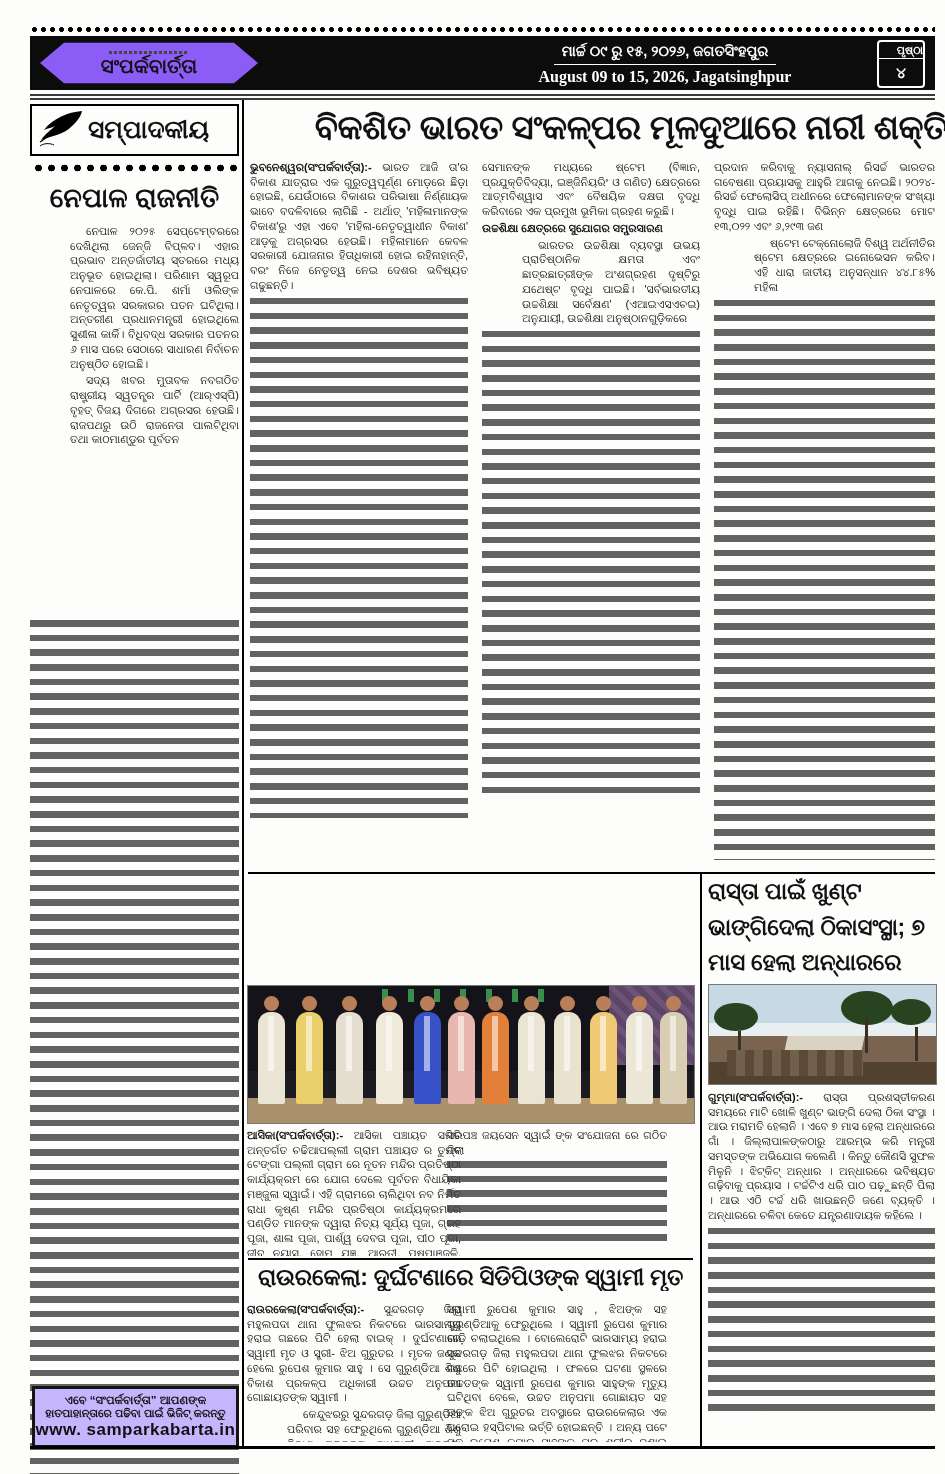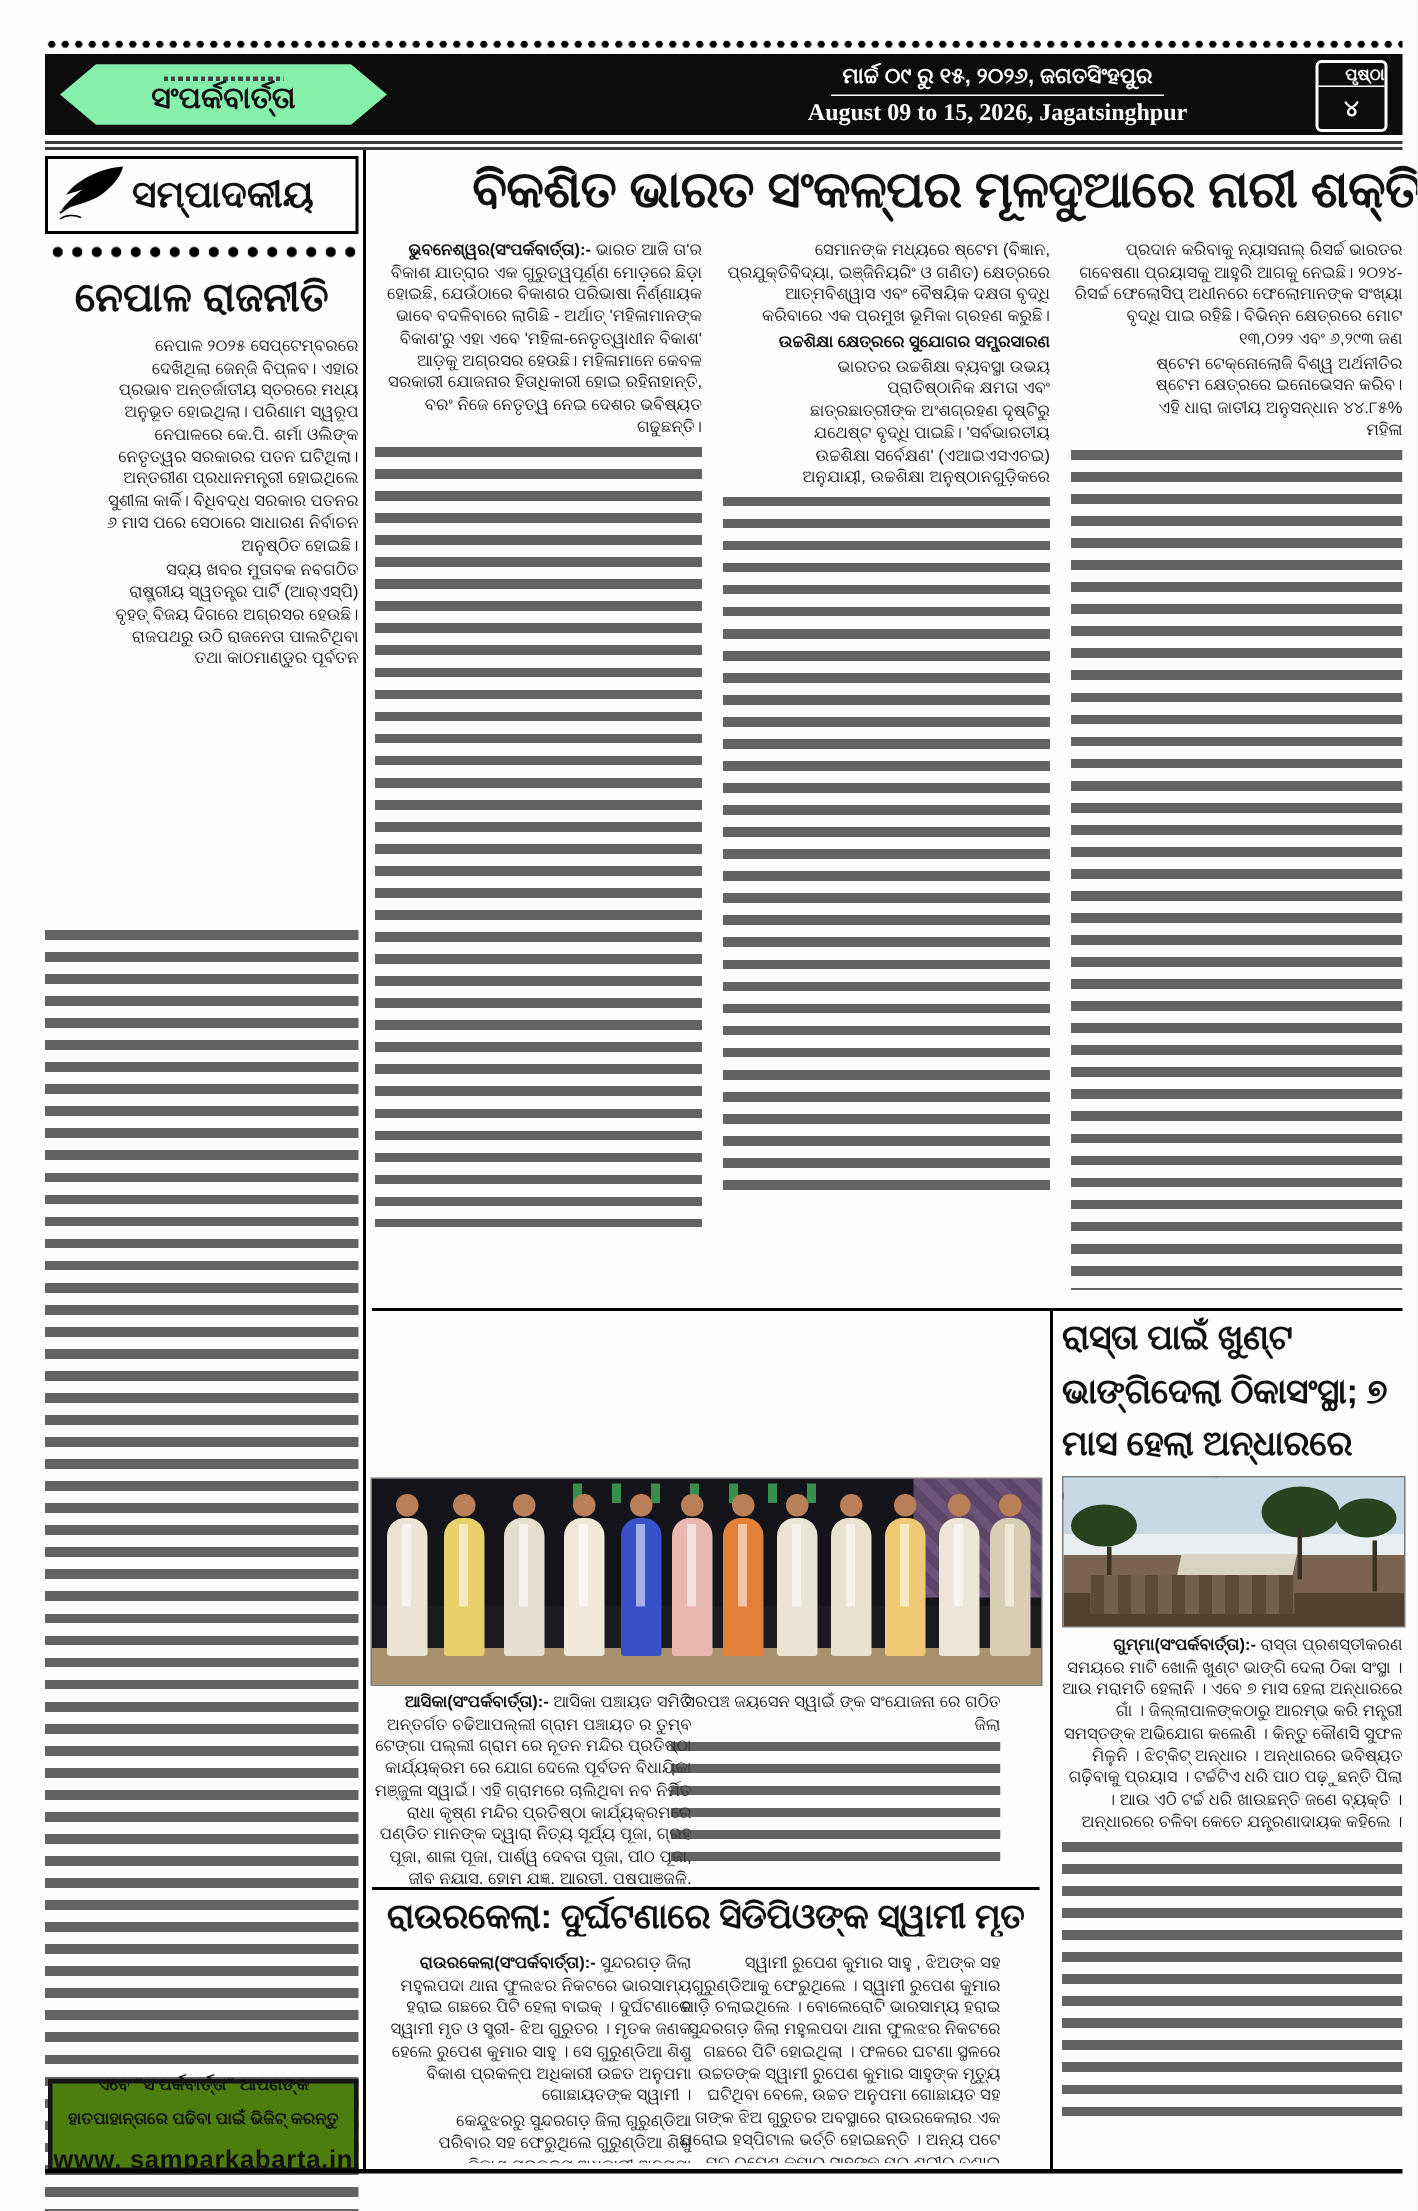--- a/index.html
+++ b/index.html
@@ -5,21 +5,21 @@
   html,body{margin:0;padding:0;background:#e8e8e8;}
   .page{position:relative;width:945px;height:1474px;background:#fdfdfb;margin:0 auto;
         font-family:"Liberation Sans","DejaVu Sans",sans-serif;color:#111;overflow:hidden;}
   .abs{position:absolute;}
 
   
   .dots-top{left:30px;top:26px;width:905px;height:7px;
     background-image:radial-gradient(circle,#000 2.2px,transparent 2.6px);
     background-size:9px 7px;background-position:0 50%;}
   .masthead{left:30px;top:36px;width:905px;height:54px;background:#0c0c0c;}
-  .logo{position:absolute;left:10px;top:6px;width:218px;height:42px;background:#86efac;
+  .logo{position:absolute;left:10px;top:6px;width:218px;height:42px;background:#8b5cf6;
         clip-path:polygon(0% 50%,11% 2%,89% 2%,100% 50%,89% 98%,11% 98%);
         display:flex;flex-direction:column;align-items:center;justify-content:center;}
   .logo-tag{width:80px;height:3px;margin-bottom:2px;
         background:repeating-linear-gradient(90deg,#444 0 3px,transparent 3px 5px);}
   .logo-text{font-size:20px;font-weight:bold;letter-spacing:0;line-height:1;}
   .dates{position:absolute;left:470px;top:5px;width:330px;text-align:center;color:#fff;}
   .date-od{font-size:14.5px;font-weight:bold;display:inline-block;
            border-bottom:1.5px solid #fff;padding:2px 8px 4px;}
   .date-en{font-family:"Liberation Serif","DejaVu Serif",serif;font-weight:bold;
            font-size:16px;margin-top:3px;}
@@ -37,29 +37,29 @@
 
   
   .ed-col{left:30px;top:104px;width:209px;}
   .ed-headbox{border:2px solid #000;height:48px;display:flex;align-items:center;padding:0 6px;gap:4px;}
   .ed-label{font-size:25px;font-weight:bold;white-space:nowrap;}
   .dots-row{margin-top:7px;height:10px;
     background-image:radial-gradient(circle,#000 3.2px,transparent 3.6px);
     background-size:13px 10px;background-position:2px 50%;}
   .ed-headline{text-align:center;font-size:27px;font-weight:bold;margin-top:10px;}
   .body{font-size:11px;line-height:1.34;text-align:justify;}
-  .body p{margin:0 0 2px;text-align:right;}
+  .body p{margin:0 0 2px;}
   .body p.ind{text-indent:16px;margin-left:40px;}
   .dl{font-weight:bold;}
   .greek{width:100%;background-image:repeating-linear-gradient(180deg,#3c3c3c 0 6.5px,transparent 6.5px 14.7px);opacity:.8;}
   .ed-body{margin-top:10px;height:390px;overflow:hidden;}
   .ed-greek{height:862px;margin-top:6px;}
 
-  .webbox{left:32px;top:1386px;width:201px;height:56px;border:3px solid #141414;background:#4d7c0f;
-          text-align:center;display:flex;flex-direction:column;justify-content:center;gap:11px;}
+  .webbox{left:32px;top:1386px;width:201px;height:56px;border:3px solid #141414;background:#c4b5fd;
+          text-align:center;display:flex;flex-direction:column;justify-content:center;gap:0;}
   .webbox .w1{font-size:11.5px;font-weight:bold;}
   .webbox .w2{font-size:11px;font-weight:bold;}
   .webbox .w3{font-size:17px;font-weight:bold;letter-spacing:.5px;}
 
   
   .main-headline{left:260px;top:100px;width:687px;height:54px;font-size:34px;font-weight:bold;
      text-align:right;white-space:nowrap;overflow:hidden;letter-spacing:-.5px;line-height:54px;}
   .mcol{top:160px;height:710px;overflow:hidden;}
   .mcol1{left:250px;width:218px;}
   .mcol2{left:482px;width:218px;}

